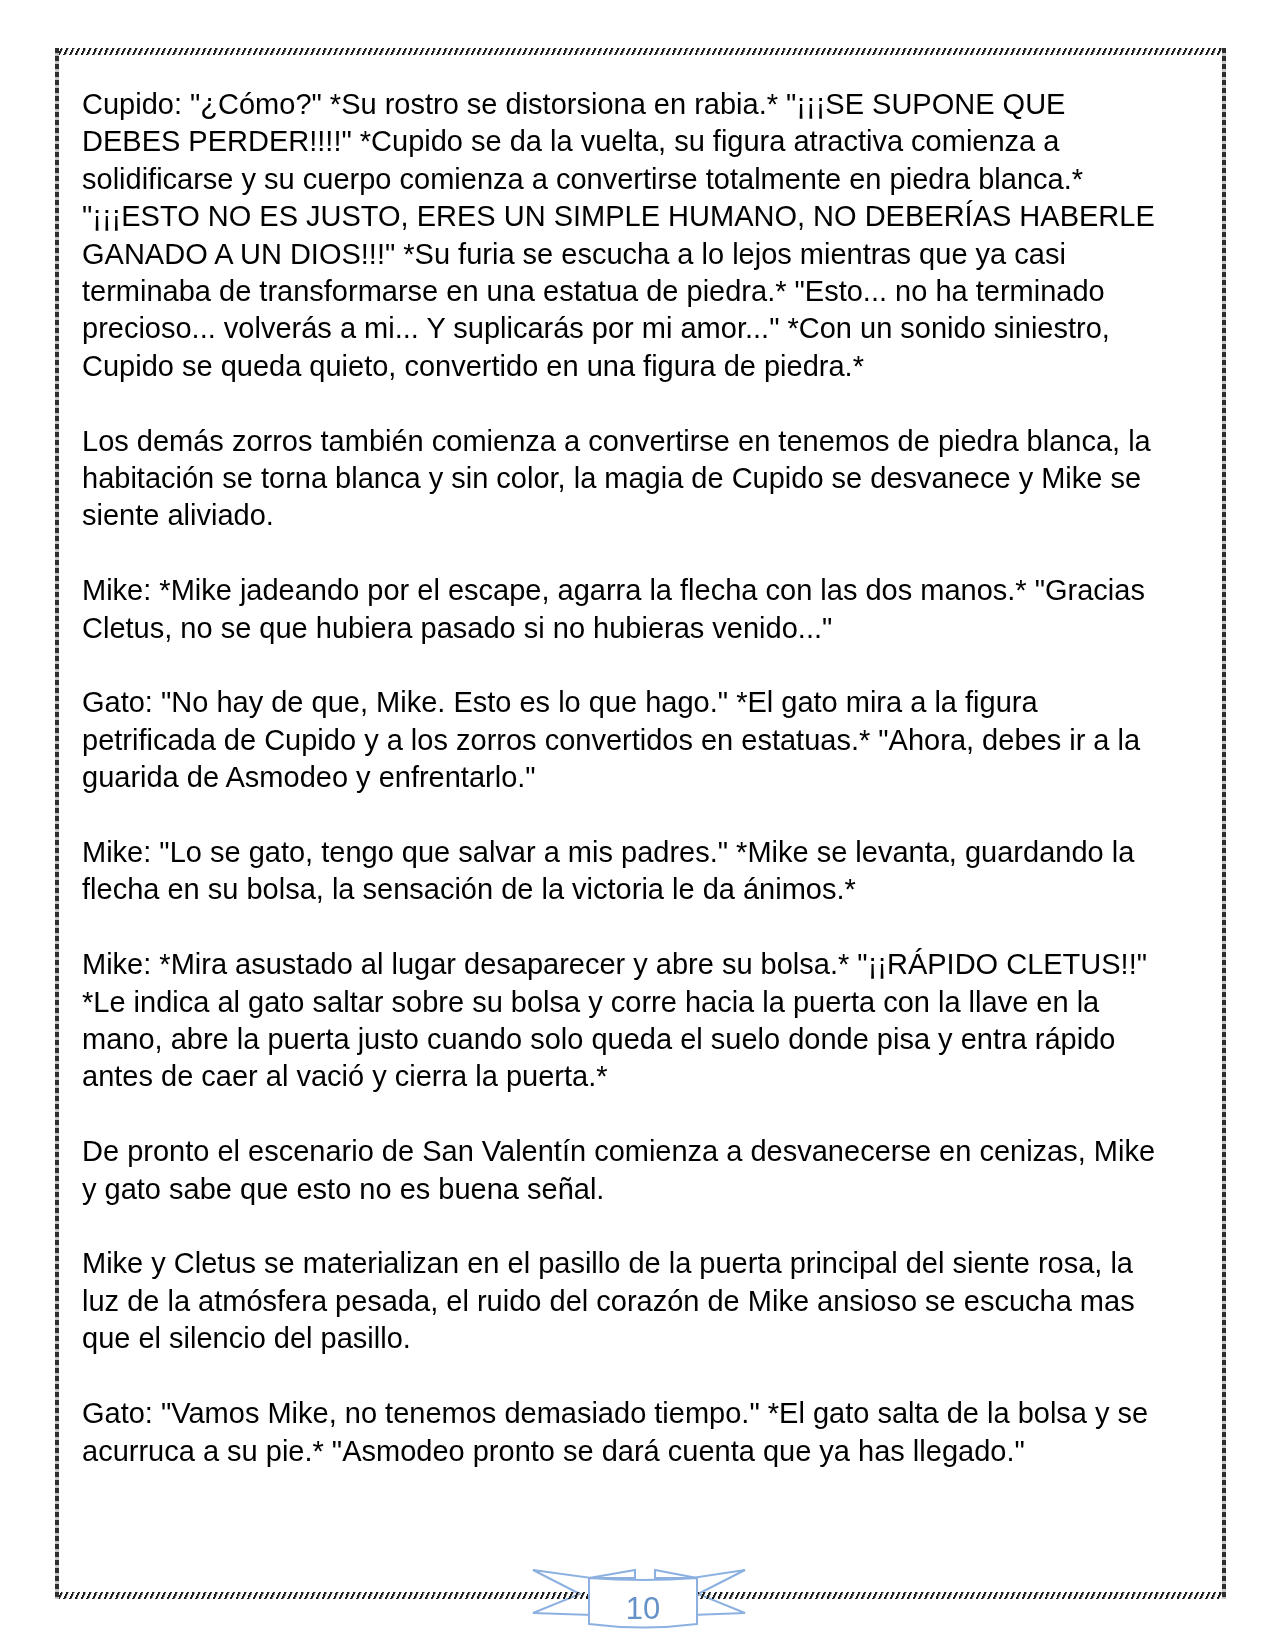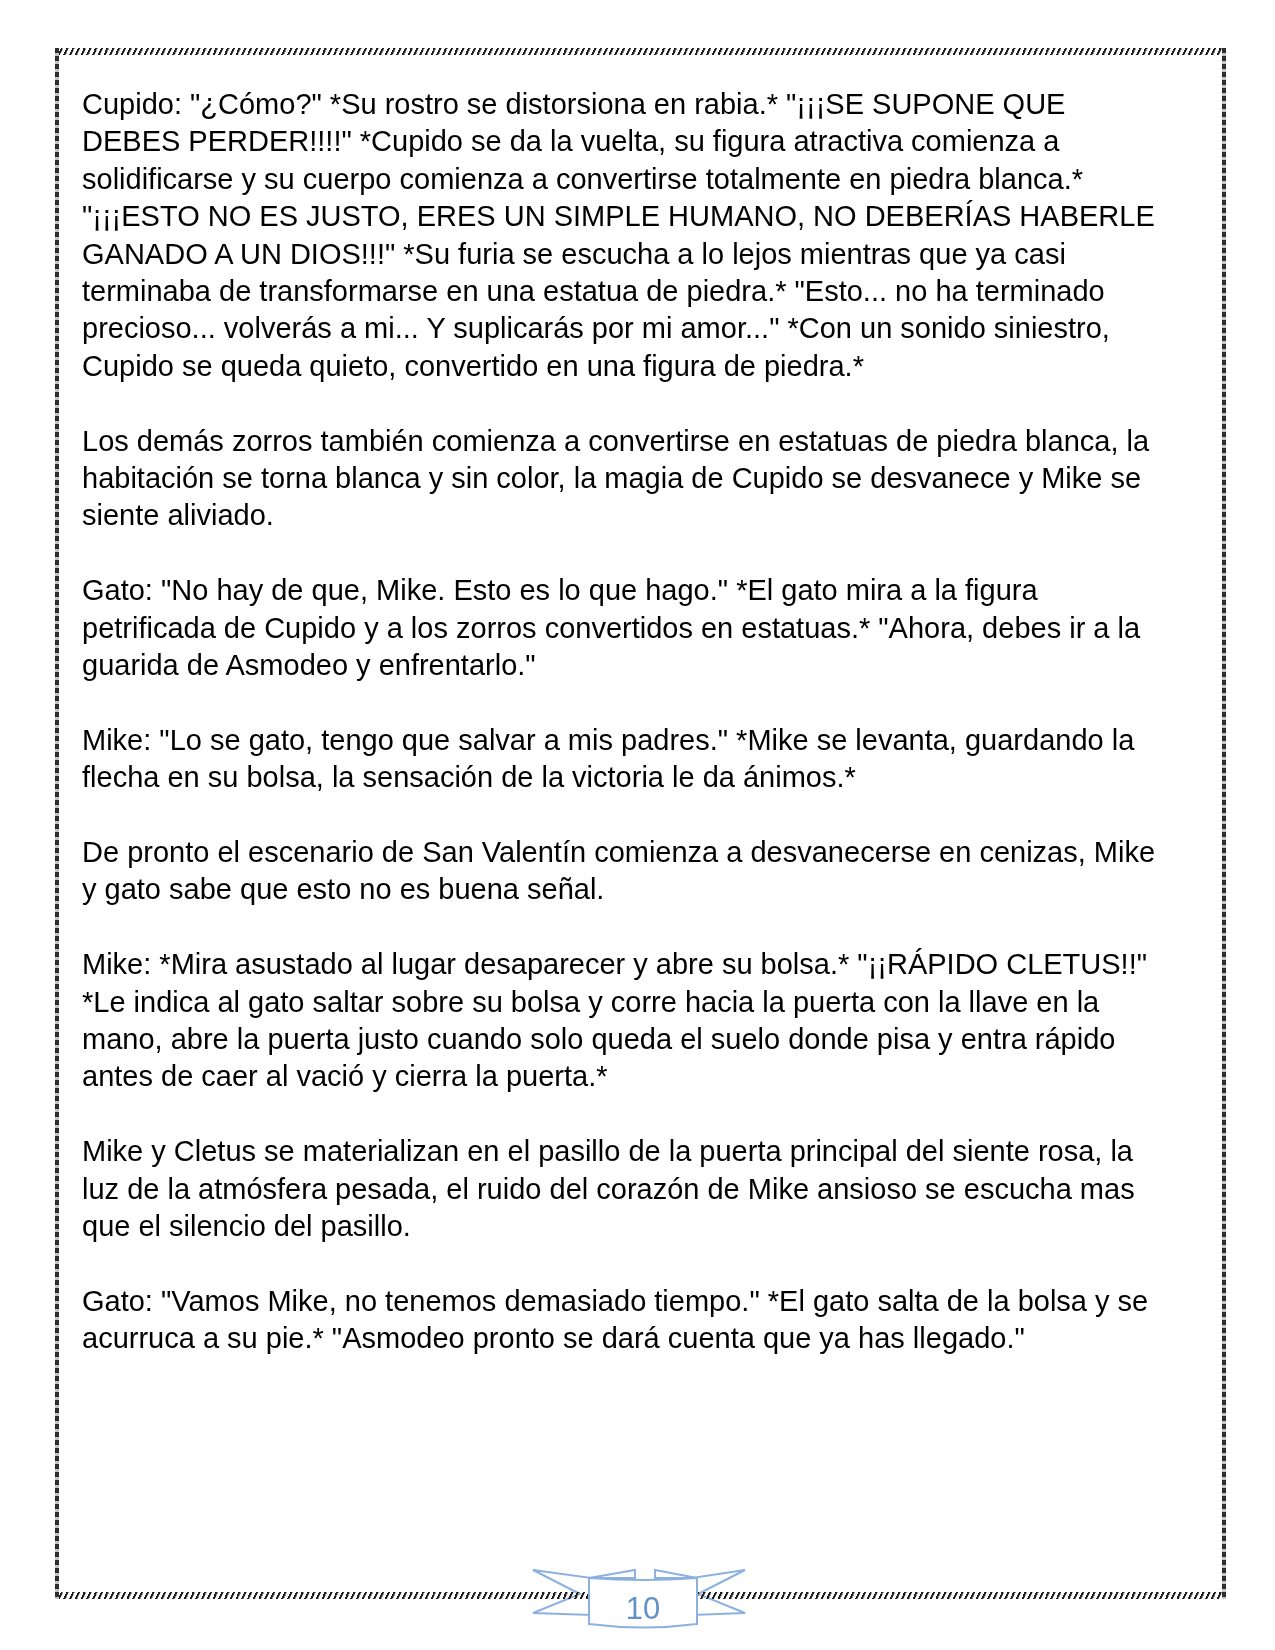--- a/index.html
+++ b/index.html
@@ -97,25 +97,26 @@
 
   <div class="border-frame">
     <div class="b-top"></div>
     <div class="b-bottom"></div>
     <div class="b-left"></div>
     <div class="b-right"></div>
   </div>
 
   <div class="text-block">
     <p>Cupido: "¿Cómo?" *Su rostro se distorsiona en rabia.* "¡¡¡SE SUPONE QUE DEBES PERDER!!!!" *Cupido se da la vuelta, su figura atractiva comienza a solidificarse y su cuerpo comienza a convertirse totalmente en piedra blanca.* "¡¡¡ESTO NO ES JUSTO, ERES UN SIMPLE HUMANO, NO DEBERÍAS HABERLE GANADO A UN DIOS!!!" *Su furia se escucha a lo lejos mientras que ya casi terminaba de transformarse en una estatua de piedra.* "Esto... no ha terminado precioso... volverás a mi... Y suplicarás por mi amor..." *Con un sonido siniestro, Cupido se queda quieto, convertido en una figura de piedra.*</p>
-    <p>Los demás zorros también comienza a convertirse en estatuas de piedra blanca, la habitación se torna blanca y sin color, la magia de Cupido se desvanece y Mike se siente aliviado.</p>
+    <p>Los demás zorros también comienza a convertirse en tenemos de piedra blanca, la habitación se torna blanca y sin color, la magia de Cupido se desvanece y Mike se siente aliviado.</p>
+    <p>Mike: *Mike jadeando por el escape, agarra la flecha con las dos manos.* "Gracias Cletus, no se que hubiera pasado si no hubieras venido..."</p>
     <p>Gato: "No hay de que, Mike. Esto es lo que hago." *El gato mira a la figura petrificada de Cupido y a los zorros convertidos en estatuas.* "Ahora, debes ir a la guarida de Asmodeo y enfrentarlo."</p>
     <p>Mike: "Lo se gato, tengo que salvar a mis padres." *Mike se levanta, guardando la flecha en su bolsa, la sensación de la victoria le da ánimos.*</p>
+    <p>Mike: *Mira asustado al lugar desaparecer y abre su bolsa.* "¡¡RÁPIDO CLETUS!!" *Le indica al gato saltar sobre su bolsa y corre hacia la puerta con la llave en la mano, abre la puerta justo cuando solo queda el suelo donde pisa y entra rápido antes de caer al vació y cierra la puerta.*</p>
     <p>De pronto el escenario de San Valentín comienza a desvanecerse en cenizas, Mike y gato sabe que esto no es buena señal.</p>
-    <p>Mike: *Mira asustado al lugar desaparecer y abre su bolsa.* "¡¡RÁPIDO CLETUS!!" *Le indica al gato saltar sobre su bolsa y corre hacia la puerta con la llave en la mano, abre la puerta justo cuando solo queda el suelo donde pisa y entra rápido antes de caer al vació y cierra la puerta.*</p>
     <p>Mike y Cletus se materializan en el pasillo de la puerta principal del siente rosa, la luz de la atmósfera pesada, el ruido del corazón de Mike ansioso se escucha mas que el silencio del pasillo.</p>
     <p>Gato: "Vamos Mike, no tenemos demasiado tiempo." *El gato salta de la bolsa y se acurruca a su pie.* "Asmodeo pronto se dará cuenta que ya has llegado."</p>
   </div>
 
   <svg class="ribbon-flags" viewBox="0 0 216 68" xmlns="http://www.w3.org/2000/svg">
     <path class="ribbon-shape" d="M 2,4 L 90,16 L 90,50 L 2,47 L 49,28 Z"></path>
     <path class="ribbon-shape" d="M 214,4 L 134,16 L 134,50 L 214,47 L 167,28 Z"></path>
   </svg>
 
   <svg class="ribbon-box" viewBox="0 0 216 68" xmlns="http://www.w3.org/2000/svg">

